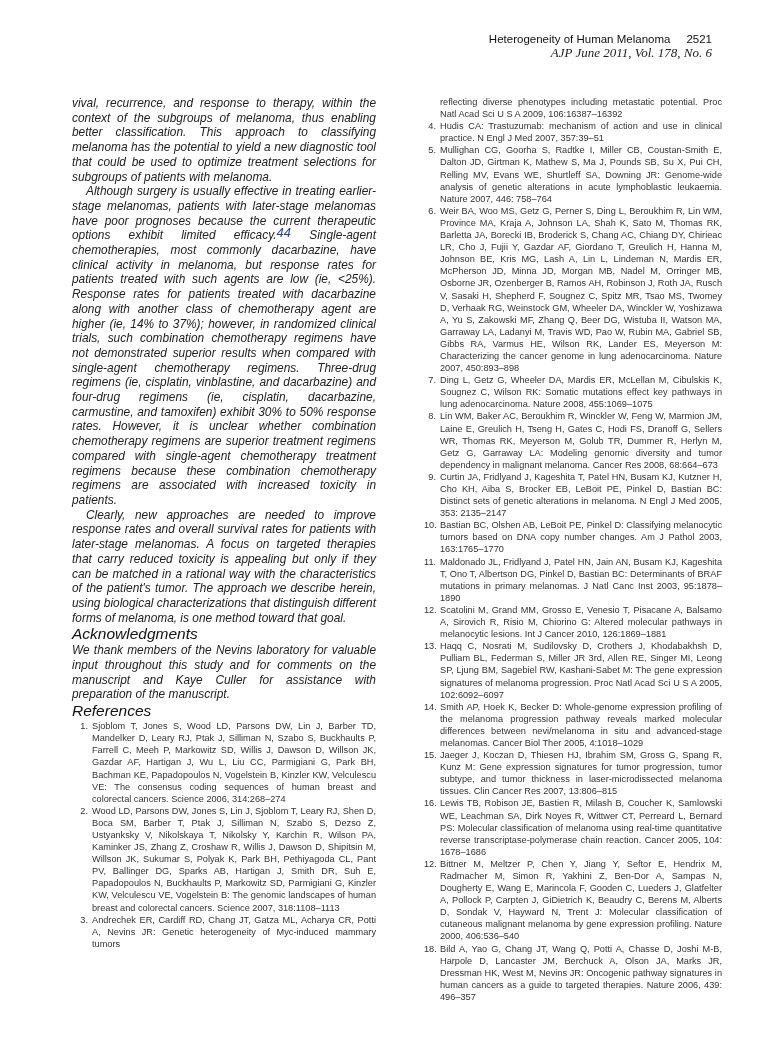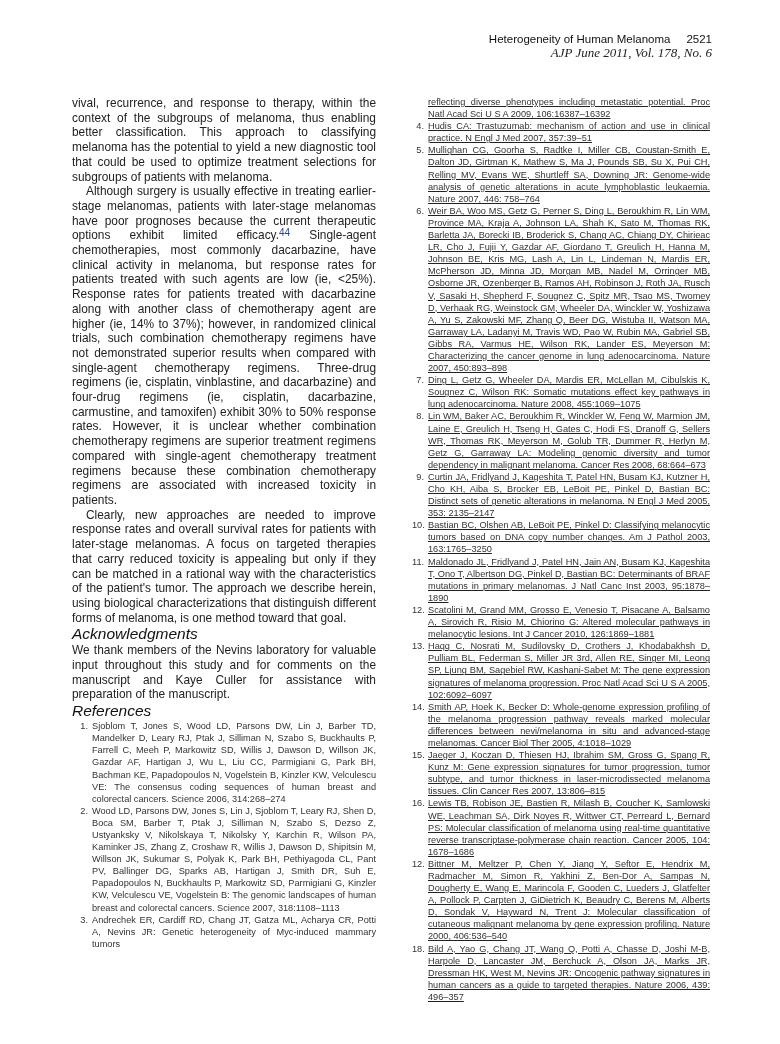--- a/index.html
+++ b/index.html
@@ -3,25 +3,25 @@
 <meta charset="utf-8">
 <style>
   html, body { margin: 0; padding: 0; background: #ffffff; }
   body { width: 780px; height: 1044px; position: relative; overflow: hidden; color: #222; }
   .header { position: absolute; top: 32px; right: 68px; text-align: right; }
   .header .title-line { font-family: "Liberation Sans", sans-serif; font-size: 11.5px; color: #111; line-height: 14px; }
   .header .title-line .pg { margin-left: 16px; }
   .header .journal-line { font-family: "Liberation Serif", serif; font-style: italic; font-size: 13px; color: #222; line-height: 13px; }
 
   .col-left { position: absolute; left: 72px; top: 96px; width: 304px; }
-  .col-right { position: absolute; left: 412px; top: 96px; width: 298px; text-decoration: underline; }
+  .col-right { position: absolute; left: 424px; top: 96px; width: 298px; }
 
-  .body-p { font-family: "Liberation Sans", sans-serif; font-size: 11.9px; line-height: 14.7px; text-align: justify; margin: 0; color: #222; hyphens: none; }
+  .body-p { font-family: "Liberation Sans", sans-serif; font-size: 11.9px; line-height: 14.7px; text-align: justify; margin: 0; color: #222; hyphens: none; font-style: italic; }
   .body-p.indent { text-indent: 14px; }
-  sup.cite { color: #2a3f9e; font-size: 10px; vertical-align: top; position: relative; top: -2px; margin-top: 44px; }
+  sup.cite { color: #2a3f9e; font-size: 13px; vertical-align: top; position: relative; top: -2px; margin-top: 44px; }
 
   h2.section { font-family: "Liberation Sans", sans-serif; font-style: italic; font-weight: normal; font-size: 15.5px; margin: 0; color: #111; }
   .ack-h { margin-top: 27px; margin-bottom: 12px; }
   .ref-h { margin-top: 30px; margin-bottom: 16px; }
 
   .refs { list-style: none; margin: 0; padding: 0; }
   .ref { font-family: "Liberation Sans", sans-serif; font-size: 9.2px; line-height: 12.1px; color: #333; text-align: justify; position: relative; padding-left: 14px; }
   .col-left .refs { padding-left: 4px; }
   .ref .num { position: absolute; left: 0; width: 12px; text-align: right; }
   .ref .txt { display: block; padding-left: 2px; }
@@ -86,21 +86,21 @@
     <li class="ref">
         <span class="num">8.</span>
         <span class="txt">Lin WM, Baker AC, Beroukhim R, Winckler W, Feng W, Marmion JM, Laine E, Greulich H, Tseng H, Gates C, Hodi FS, Dranoff G, Sellers WR, Thomas RK, Meyerson M, Golub TR, Dummer R, Herlyn M, Getz G, Garraway LA: Modeling genomic diversity and tumor dependency in malignant melanoma. Cancer Res 2008, 68:664–673</span>
       </li>
     <li class="ref">
         <span class="num">9.</span>
         <span class="txt">Curtin JA, Fridlyand J, Kageshita T, Patel HN, Busam KJ, Kutzner H, Cho KH, Aiba S, Brocker EB, LeBoit PE, Pinkel D, Bastian BC: Distinct sets of genetic alterations in melanoma. N Engl J Med 2005, 353: 2135–2147</span>
       </li>
     <li class="ref">
         <span class="num">10.</span>
-        <span class="txt">Bastian BC, Olshen AB, LeBoit PE, Pinkel D: Classifying melanocytic tumors based on DNA copy number changes. Am J Pathol 2003, 163:1765–3250</span>
+        <span class="txt">Bastian BC, Olshen AB, LeBoit PE, Pinkel D: Classifying melanocytic tumors based on DNA copy number changes. Am J Pathol 2003, 163:1765–1770</span>
       </li>
     <li class="ref">
         <span class="num">11.</span>
         <span class="txt">Maldonado JL, Fridlyand J, Patel HN, Jain AN, Busam KJ, Kageshita T, Ono T, Albertson DG, Pinkel D, Bastian BC: Determinants of BRAF mutations in primary melanomas. J Natl Canc Inst 2003, 95:1878–1890</span>
       </li>
     <li class="ref">
         <span class="num">12.</span>
         <span class="txt">Scatolini M, Grand MM, Grosso E, Venesio T, Pisacane A, Balsamo A, Sirovich R, Risio M, Chiorino G: Altered molecular pathways in melanocytic lesions. Int J Cancer 2010, 126:1869–1881</span>
       </li>
     <li class="ref">

